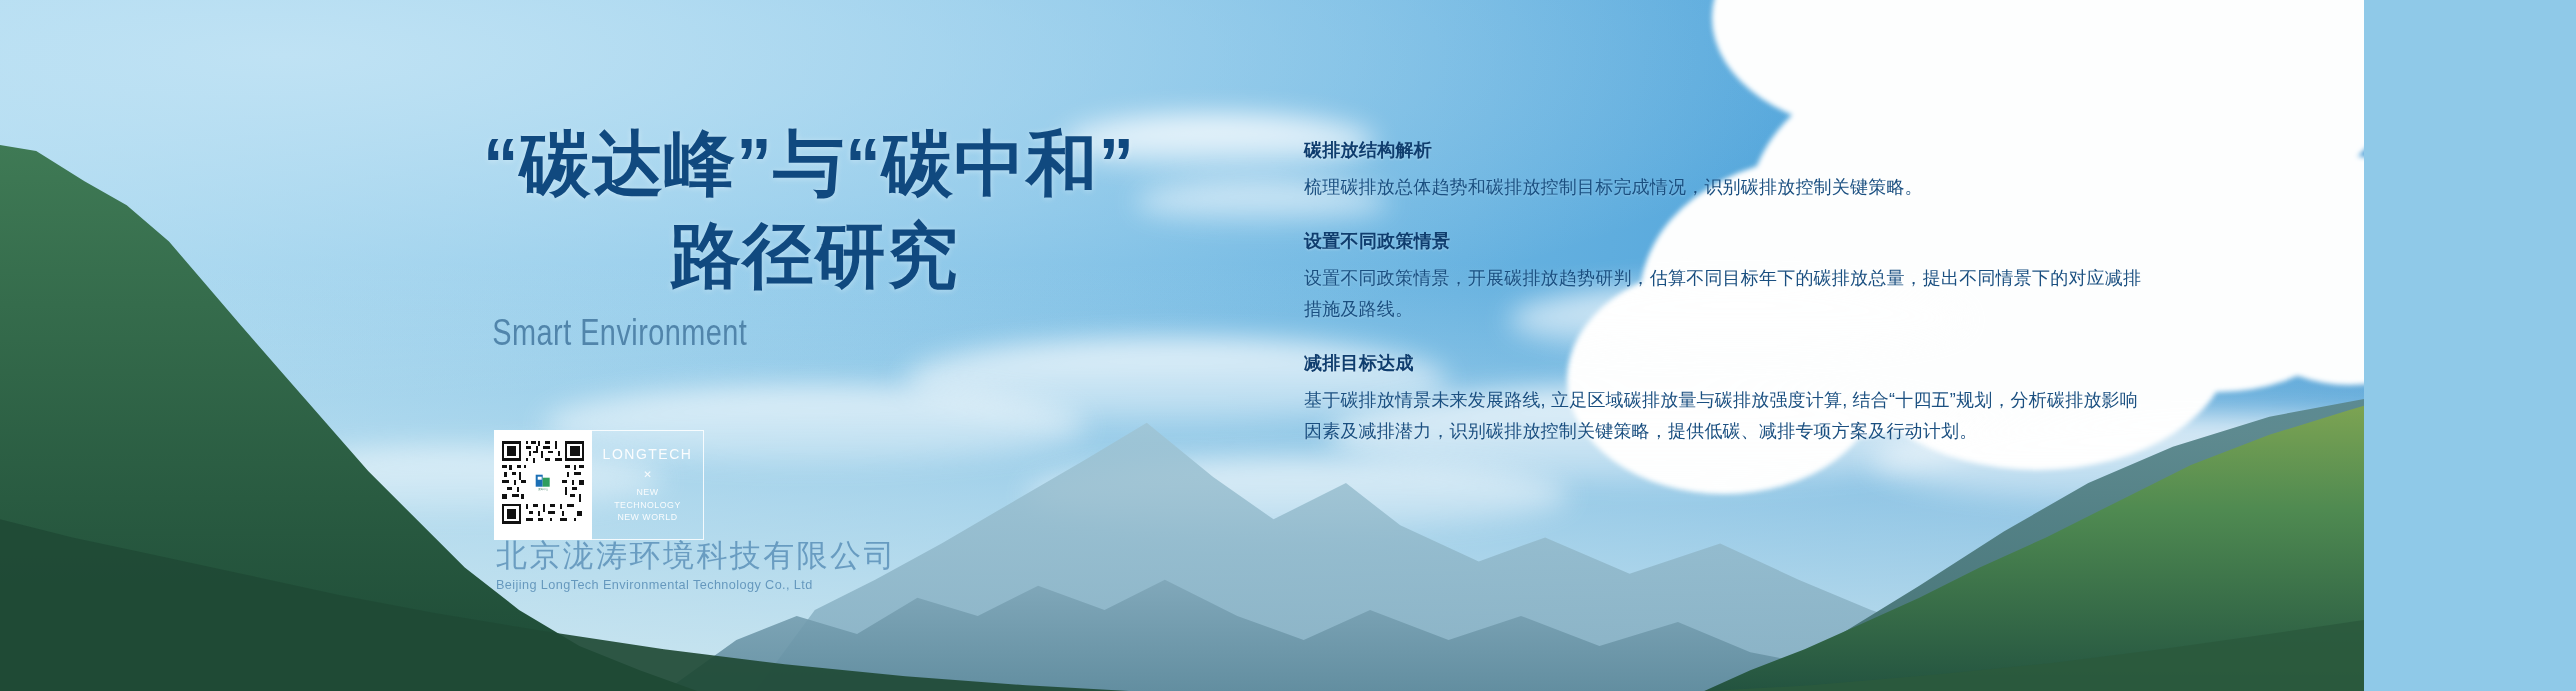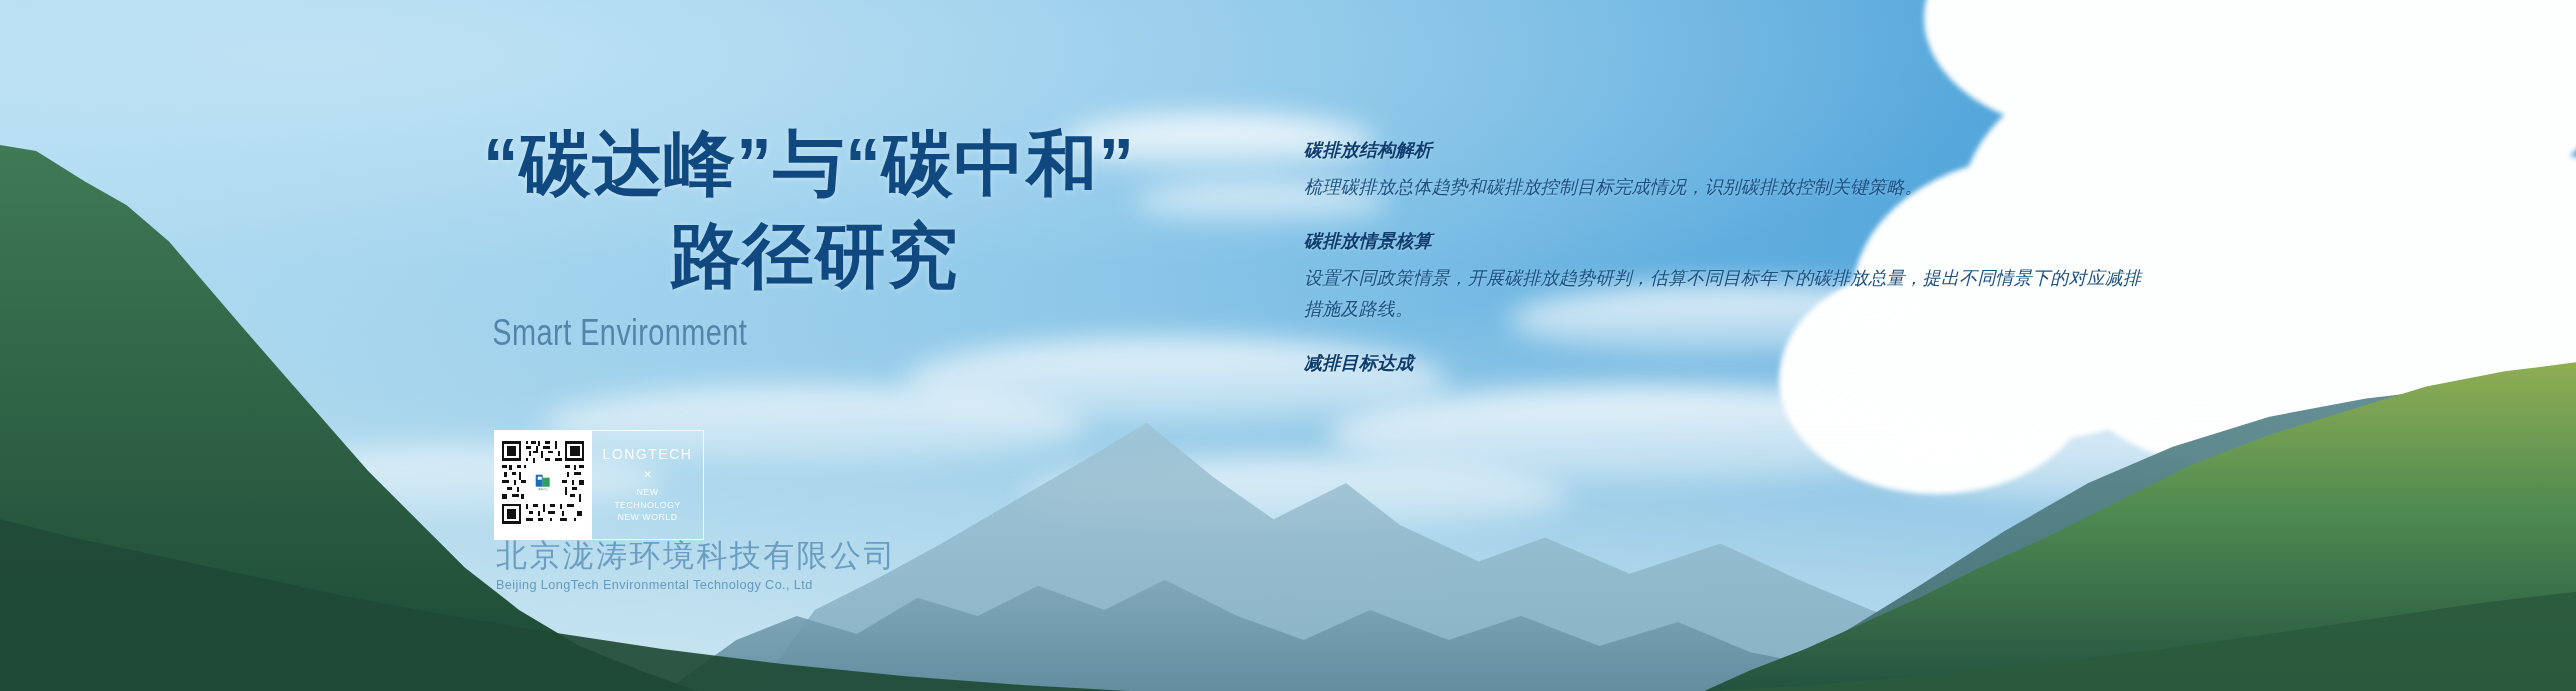--- a/index.html
+++ b/index.html
@@ -1,19 +1,19 @@
 <!DOCTYPE html>
 <html style="font-size:9.7px"><head>
 <meta charset="utf-8">
 <style>
   * { margin:0; padding:0; box-sizing:border-box; }
   html,body { width:2576px; height:692px; overflow:hidden; background:#8fc9e8; }
   body { font-family:"Liberation Sans","DejaVu Sans",sans-serif; }
 
-  .banner{ position:relative; width:2576px; height:692px; overflow:hidden; }
+  .banner{ position:relative; width:2364px; height:692px; overflow:hidden; }
 
   
   .sky{
     position:absolute; inset:0;
     background:
       radial-gradient(120% 90% at 12% 8%, #bfe2f4 0%, rgba(191,226,244,0) 55%),
       linear-gradient(100deg, #a9d8ef 0%, #8cc8e9 28%, #6fb7e2 55%, #4fa3da 78%, #3e96d3 100%);
   }
   .sky-haze{
     position:absolute; left:0; right:0; top:38%; height:62%;
@@ -54,21 +54,21 @@
     font-weight:300;
     letter-spacing:0.6px;
     transform:scaleX(.78);
     transform-origin:left center;
     white-space:nowrap;
     opacity:.92;
   }
 
   
   .info-col{ position:absolute; left:1304px; top:138px; width:845px; z-index:40; }
-  .info-sec{ margin-bottom:26.6px;font-style:italic; }
+  .info-sec{ margin-bottom:26.6px; }
   .info-sec:last-child{ margin-bottom:0; }
   .info-head{
     color:#0f3d6e; font-weight:700; font-size:18px;
     letter-spacing:0.3px; margin-bottom:9.7px;
     text-shadow:0 0.6px 2.4px rgba(255,255,255,.3);
   }
   .info-body{
     color:#1a4f80; font-size:18px; line-height:1.72;
     letter-spacing:0.2px; font-weight:400;
     text-shadow:0 0.6px 2.4px rgba(255,255,255,.25);
@@ -189,25 +189,26 @@
     <div class="title-line l2">路径研究</div>
     <div class="subtitle">Smart Environment</div>
   </div>
 
   <div class="info-col">
     <div class="info-sec">
       <div class="info-head">碳排放结构解析</div>
       <div class="info-body">梳理碳排放总体趋势和碳排放控制目标完成情况，识别碳排放控制关键策略。</div>
     </div>
     <div class="info-sec">
-      <div class="info-head">碳排放情景核算</div>
+      <div class="info-head">设置不同政策情景</div>
       <div class="info-body">设置不同政策情景，开展碳排放趋势研判，估算不同目标年下的碳排放总量，提出不同情景下的对应减排措施及路线。</div>
     </div>
     <div class="info-sec">
       <div class="info-head">减排目标达成</div>
+      <div class="info-body">基于碳排放情景未来发展路线, 立足区域碳排放量与碳排放强度计算, 结合“十四五”规划，分析碳排放影响因素及减排潜力，识别碳排放控制关键策略，提供低碳、减排专项方案及行动计划。</div>
     </div>
   </div>
 
   <div class="qr-wrap">
     <div class="qr-card">
       <div class="qr-img">
 
         <div class="cell" style="left:0;top:0;width:19.3px;height:19.3px;"></div>
         <div class="cell" style="left:2.4px;top:2.4px;width:14.5px;height:14.5px;background:#fff;"></div>
         <div class="cell" style="left:4.8px;top:4.8px;width:9.7px;height:9.7px;"></div>

